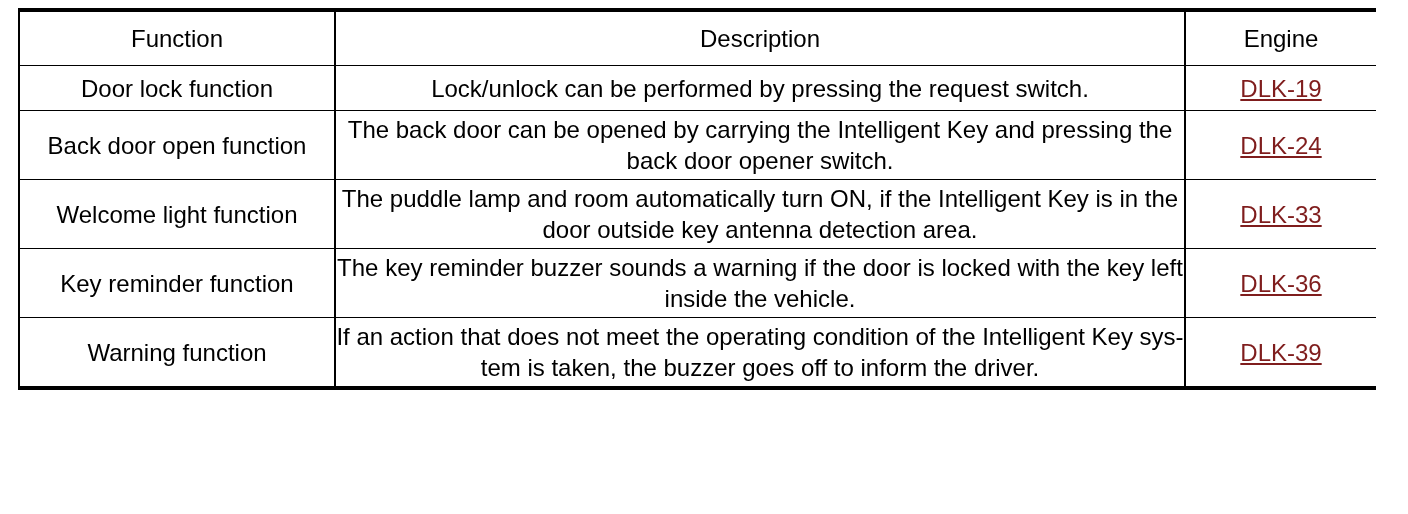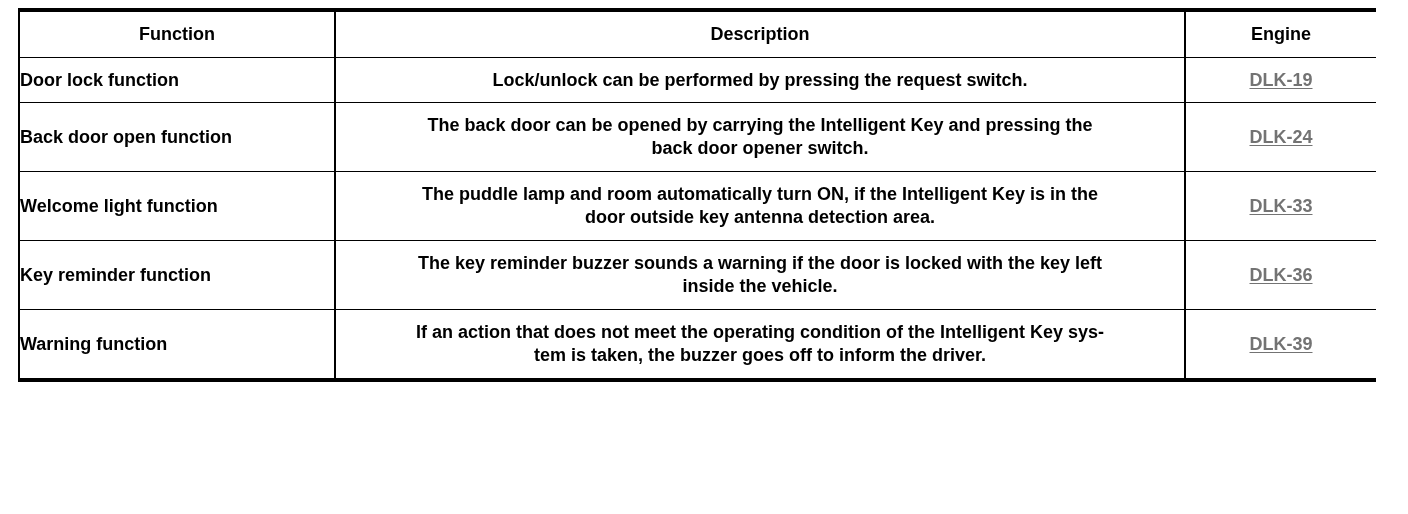--- a/index.html
+++ b/index.html
@@ -39,37 +39,37 @@
   .func-table col.c-refer       { width: 191px; }
 
   .func-table th,
   .func-table td {
     border-top: 1.6px solid #000;
     border-bottom: 1.6px solid #000;
     border-left: 2.2px solid #000;
     border-right: none;
     padding: 0;
     vertical-align: middle;
-    font-weight: bold;
-    font-size: 18px;
+    font-weight: normal;
+    font-size: 24px;
     line-height: 1.30;
     color: #000;
   }
 
   
   .func-table thead tr th { border-top: 4.5px solid #000; }
   .func-table tbody tr:last-child td { border-bottom: 4.5px solid #000; }
 
   
   .func-table th.cell-refer,
   .func-table td.cell-refer { border-right: none; }
 
   .cell-function {
     padding: 9px 12px 9px 14px;
-    text-align: left;
+    text-align: center;
   }
   .cell-description {
     padding: 9px 14px 9px 14px;
     text-align: center;
   }
   .cell-refer {
     padding: 9px 10px;
     text-align: center;
   }
 
@@ -81,21 +81,21 @@
     padding-bottom: 11px;
   }
 
   
   tr.row-h1 td { height: 44px; }
   tr.row-h2 td { height: 68px; }
 
   .refer-link {
     text-decoration: underline;
     text-underline-offset: 2px;
-    color: #737373;
+    color: #7f1d1d;
     white-space: nowrap;
   }
 
   .desc-line { display: block; white-space: pre; }
 </style>
 </head>
 <body>
 
 <div class="sheet">
 

